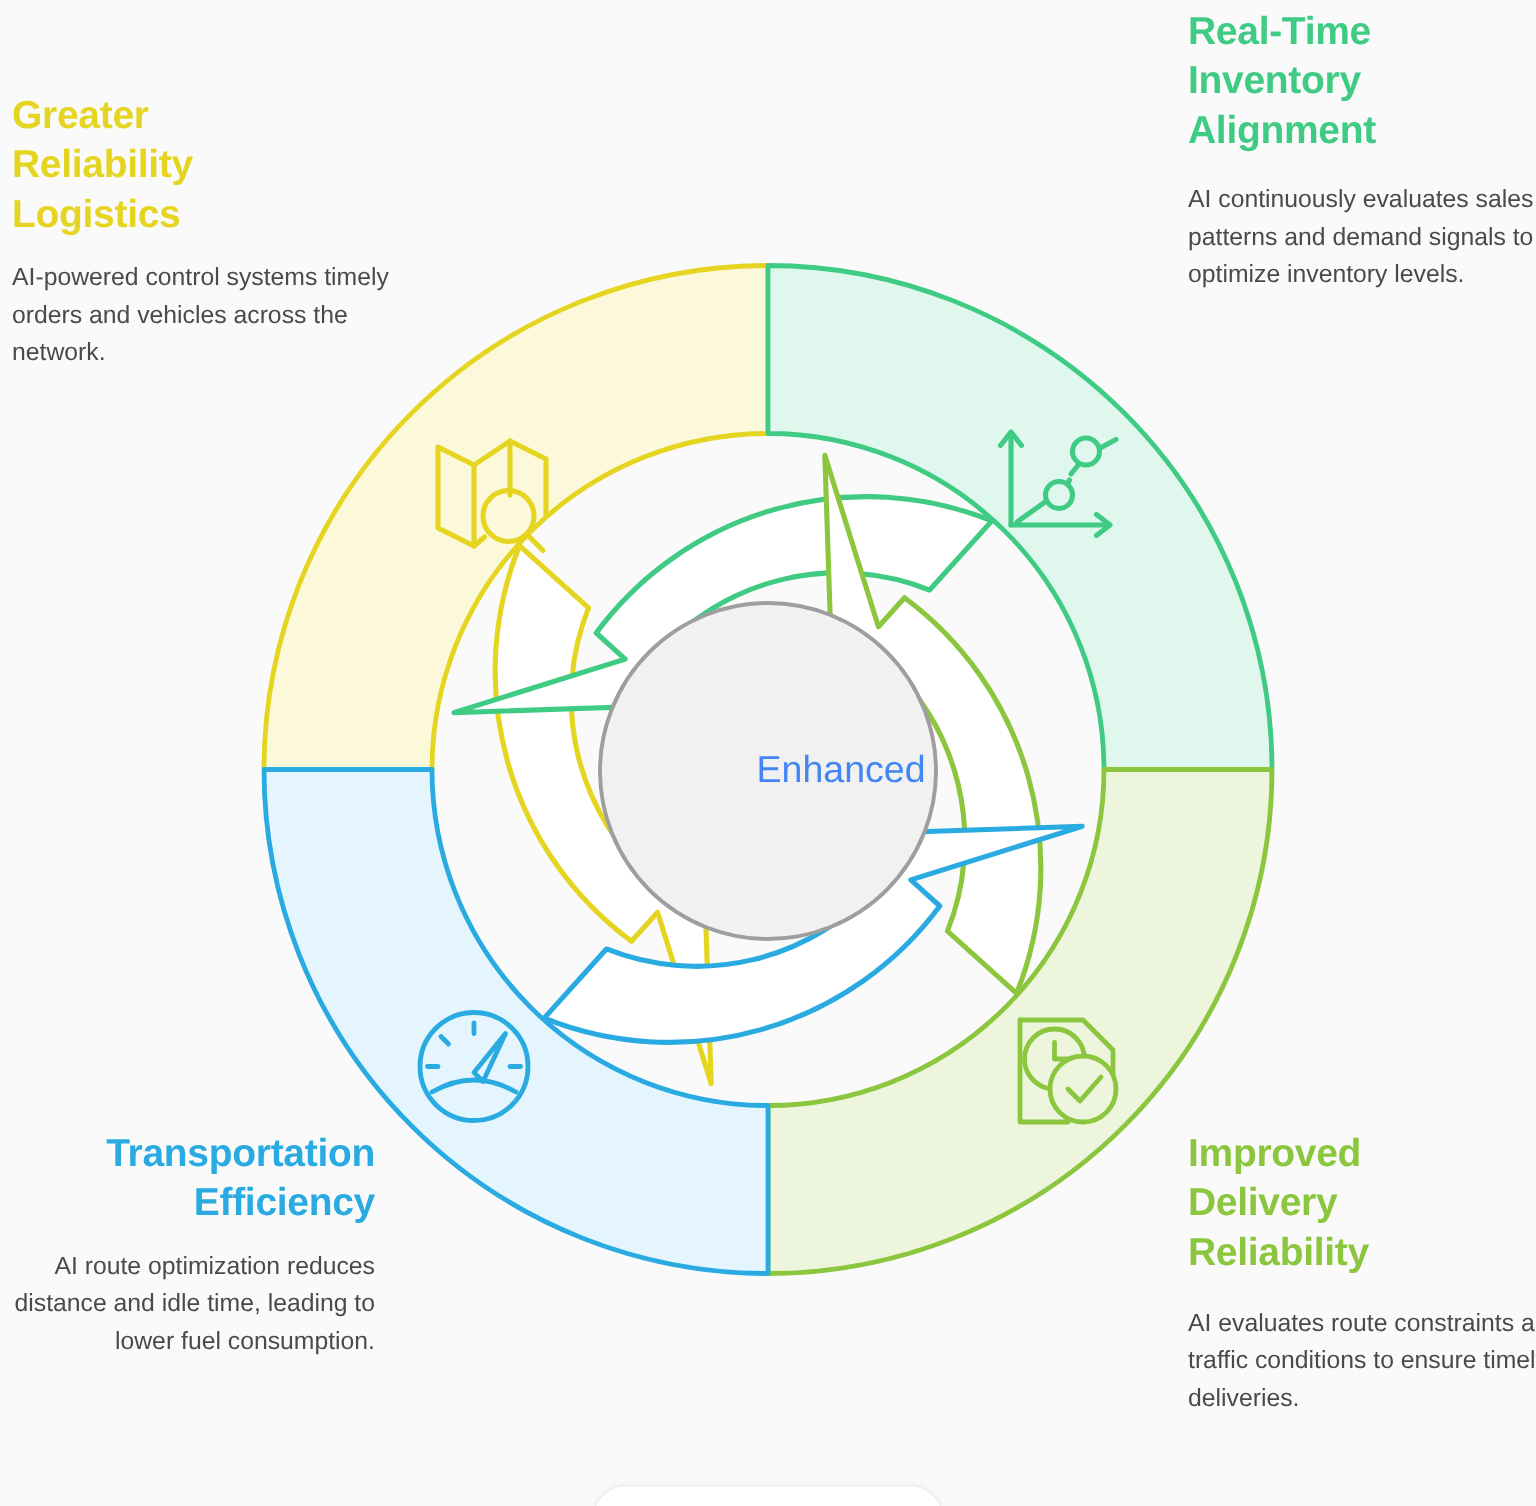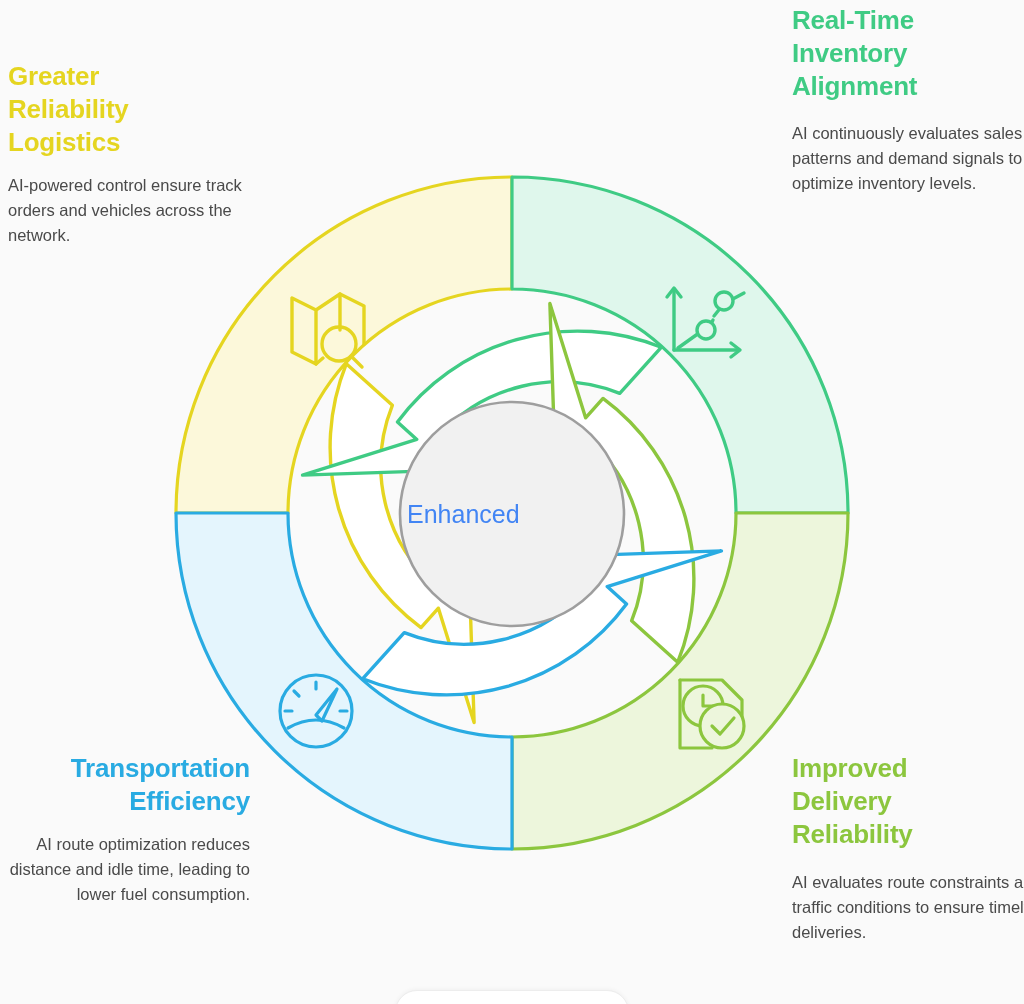--- a/index.html
+++ b/index.html
@@ -70,21 +70,21 @@
   #block-br .label-title { color: #8CC63E; }
   #block-br .label-body { margin-top: 19px; }
 
   
   #hub-label {
     position: absolute;
     left: 512px;
     top: 514px;
     transform: translate(-50%, -50%);
     width: 210px;
-    text-align: left;
+    text-align: right;
     color: #4285F4;
     font-size: 25px;
     line-height: 35px;
     pointer-events: none;
   }
 
   
   #bottom-widget {
     position: absolute;
     left: 50%;
@@ -249,21 +249,21 @@
   <div id="hub-label">
     <div>Enhanced</div>
   </div>
 
   <div class="label-block" id="block-tl">
     <div class="label-title">
       <div>Greater</div>
       <div>Reliability</div>
       <div>Logistics</div>
     </div>
-    <p class="label-body">AI-powered control ensure track orders and vehicles across the network.</p>
+    <p class="label-body">AI-powered control systems timely orders and vehicles across the network.</p>
   </div>
 
   <div class="label-block" id="block-tr">
     <div class="label-title">
       <div>Real-Time</div>
       <div>Inventory</div>
       <div>Alignment</div>
     </div>
     <p class="label-body">AI continuously evaluates sales patterns and demand signals to optimize inventory levels.</p>
   </div>

